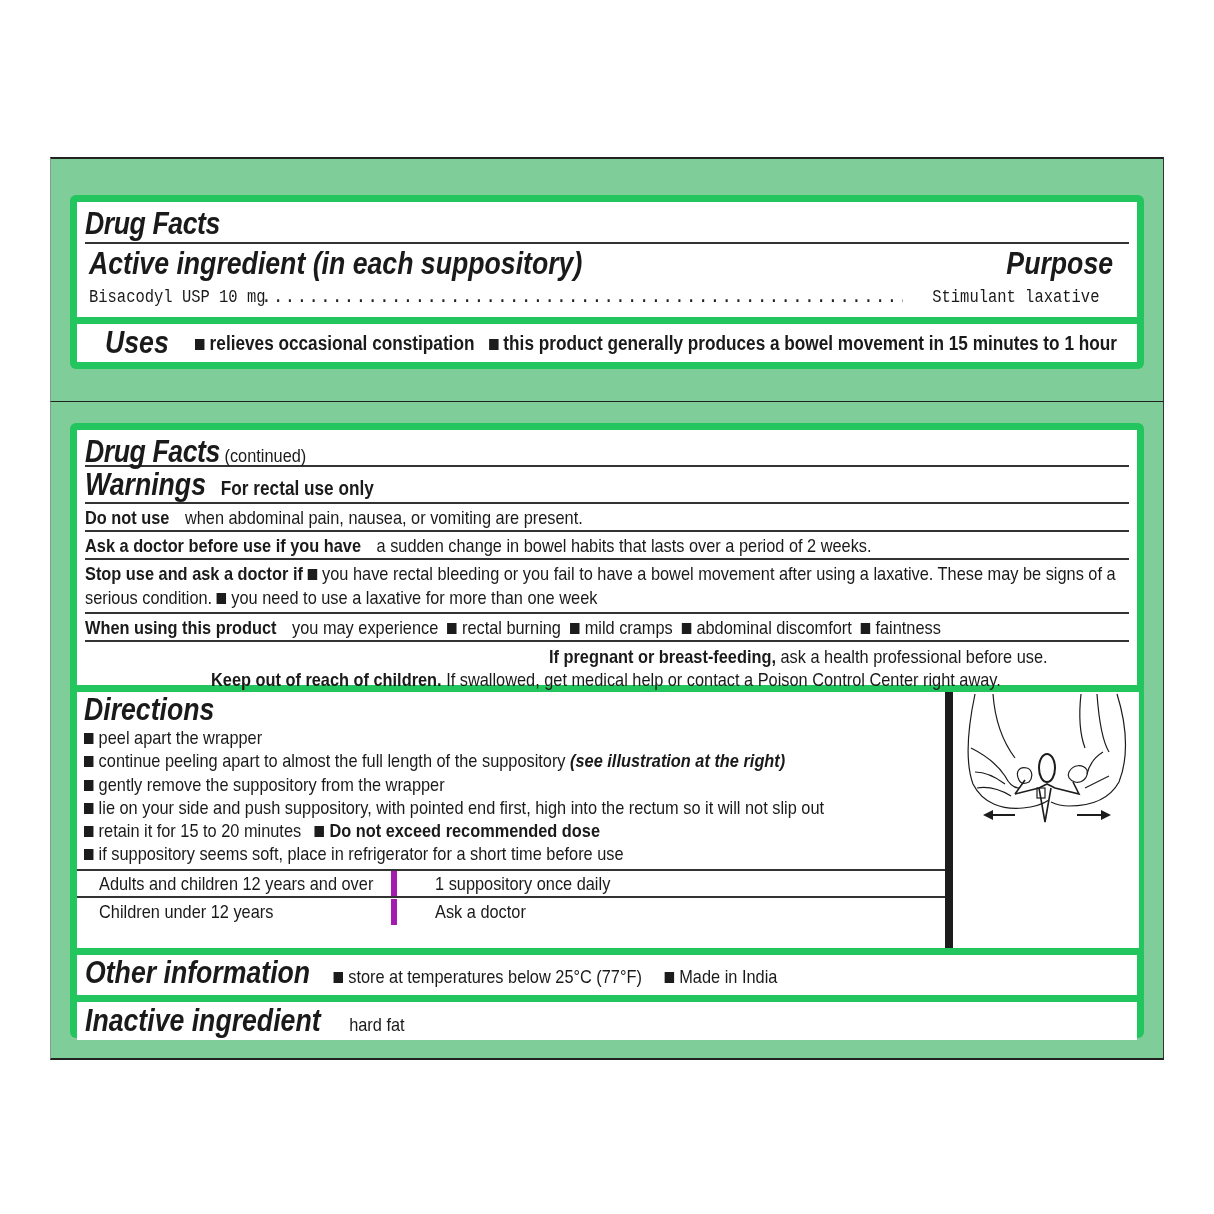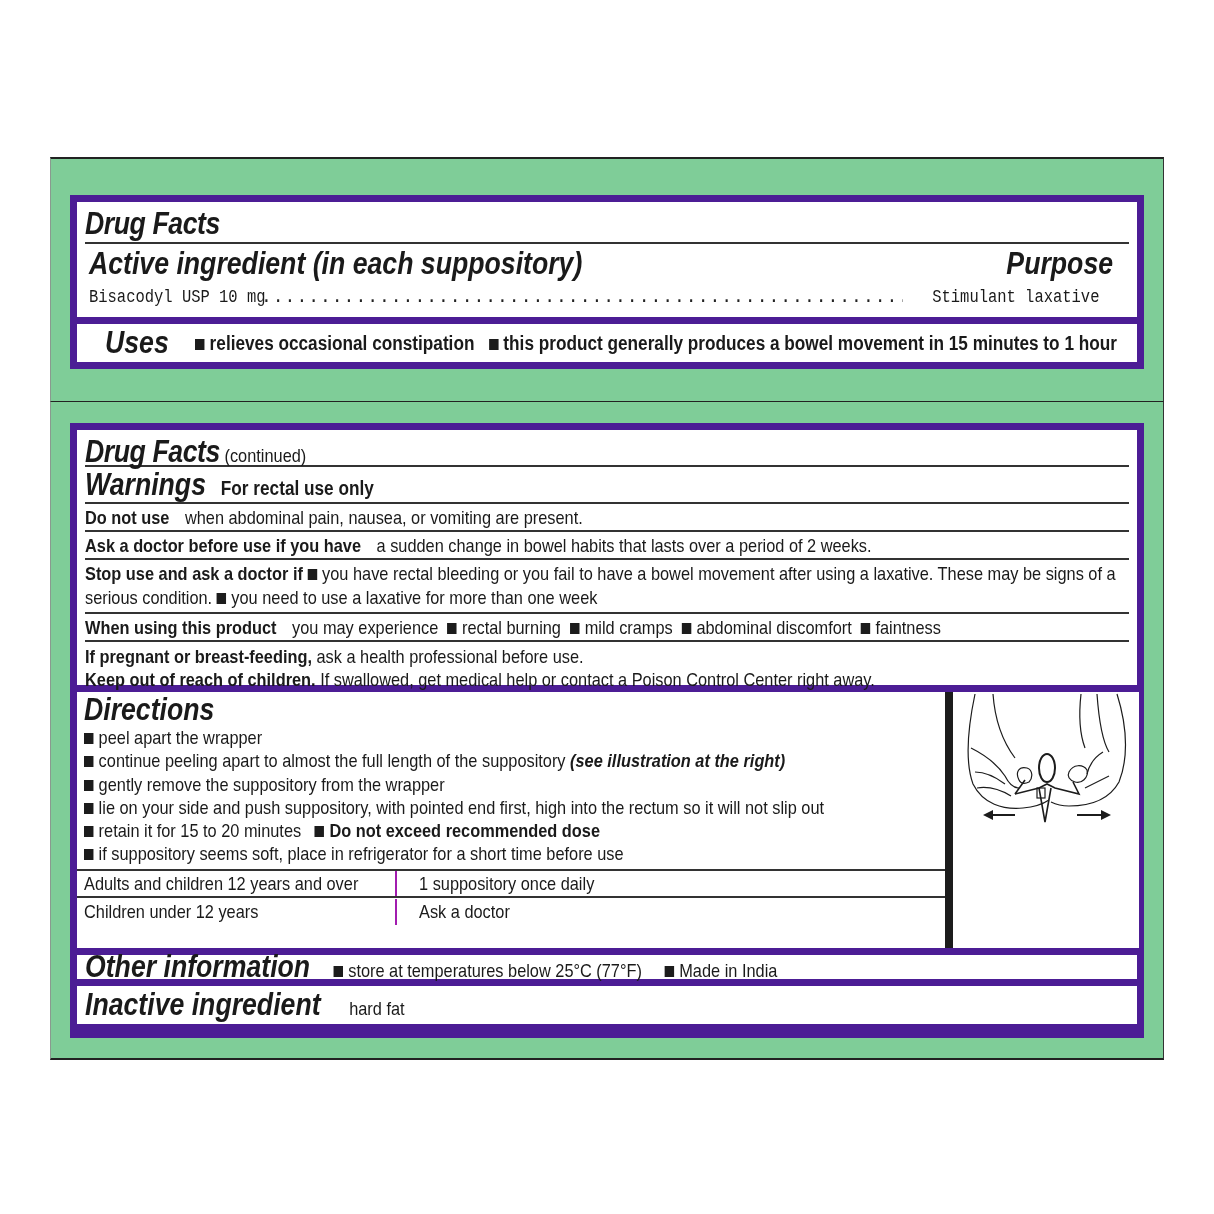--- a/index.html
+++ b/index.html
@@ -9,42 +9,42 @@
     .green-panel {
       position: absolute; left: 50px; width: 1114px;
       background: #7fcd98;
       border-left: 1px solid #8a9a8f; border-right: 1.5px solid #333;
     }
     #panel-top { top: 157px; height: 245px; border-top: 2px solid #222; border-bottom: 1px solid #222; }
     #panel-bottom { top: 401px; height: 659px; border-top: 1px solid #222; border-bottom: 2px solid #222; }
 
     .df-box {
       position: absolute; left: 19px; width: 1074px;
-      background: #4c1d95; padding: 7px;
+      background: #22c55e; padding: 7px; border-radius: 6px;
     }
     .inner { background: #fff; }
     .sq { display: inline-block; width: 11px; height: 11px; background: #1c1c1c; margin: 0 6px 0 0; vertical-align: 0px; }
     .cond { display: inline-block; transform: scaleX(0.86); transform-origin: left center; white-space: nowrap; }
 
     
     #top-box { top: 36px; height: 174px; }
     #top-box .inner.a { height: 115px; padding: 0 8px 0 8px; position: relative; }
     #top-box .title { font-weight: bold; font-style: italic; font-size: 31px; letter-spacing: -0.5px; padding-top: 2px; height: 42px; border-bottom: 2px solid #333; line-height: 40px; }
     #top-box .active-row { display: flex; justify-content: space-between; align-items: flex-end; height: 40px; line-height: 40px; padding: 0 16px 0 4px; }
     #top-box .active-row .h { font-weight: bold; font-style: italic; font-size: 31px; }
     #top-box .ing-row { display: flex; align-items: baseline; font-size: 18px; line-height: 26px; padding: 0 30px 0 4px; font-family: Liberation Mono, monospace; }
     #top-box .dots { flex: 1; overflow: hidden; white-space: nowrap; letter-spacing: 1px; margin: 0 2px; color: #222; }
     #top-box .inner.b { margin-top: 7px; height: 38px; display: flex; align-items: center; padding: 0 10px 0 28px; font-size: 20px; }
     #top-box .uses-h { font-weight: bold; font-style: italic; font-size: 31px; margin-right: 16px; }
 
     
     #bottom-box { top: 21px; height: 615px; }
     .w-inner { height: 255px; padding: 0 8px 0 8px; font-size: 19px; }
     .row { border-bottom: 2px solid #333; }
-    .row:last-child { border-bottom: none; }
+    .row:last-child { border-bottom: none; text-align: right; }
     .df-cont { height: 37px; line-height: 44px; }
     .df-cont .big { font-weight: bold; font-style: italic; font-size: 31px; letter-spacing: -0.5px; }
     .df-cont .small { font-size: 19px; }
     .warn-head { height: 37px; line-height: 36px; }
     .warn-head .big { font-weight: bold; font-style: italic; font-size: 31px; margin-right: 12px; }
     .warn-head .b { font-weight: bold; font-size: 20px; }
     .line1 { height: 28px; line-height: 27px; white-space: nowrap; }
     .b { font-weight: bold; }
     .gap { display: inline-block; width: 18px; }
     .stop { line-height: 24px; padding: 2px 0; height: 54px; }
@@ -52,24 +52,24 @@
 
     .dir-wrap { margin-top: 7px; display: flex; height: 256px; background: #1c1c1c; }
     .dir-left { width: 1038px; background: #fff; }
     .dir-right { width: 186px; margin-left: 8px; background: #fff; position: relative; }
     .dir-text { padding: 0 0 0 7px; font-size: 19px; }
     .dir-h { font-weight: bold; font-style: italic; font-size: 31px; height: 34px; line-height: 36px; }
     .dir-li { height: 23.3px; line-height: 23px; white-space: nowrap; }
     .dir-table { margin-top: 3px; border-top: 2px solid #333; font-size: 19px; }
     .dir-table .tr { display: flex; height: 27px; line-height: 26px; border-bottom: 2px solid #333; }
     .dir-table .tr:last-child { border-bottom: none; align-items: flex-end; }
-    .dir-table .td1 { width: 320px; padding-left: 7px; border-right: 2px solid #a21caf; }
-    .dir-table .td2 { padding-left: 22px; }
-
-    .other-row { margin-top: 7px; height: 24px; background: #fff; display: flex; align-items: center; padding: 0 8px; font-size: 19px; }
+    .dir-table .td1 { width: 320px; padding-left: 22px; border-right: 6px solid #a21caf; }
+    .dir-table .td2 { padding-left: 38px; }
+
+    .other-row { margin-top: 7px; height: 40px; background: #fff; display: flex; align-items: flex-start; padding: 0 8px; font-size: 19px; }
     .other-row .big { font-weight: bold; font-style: italic; font-size: 31px; margin-right: 22px; }
     .inactive-row { margin-top: 7px; height: 38px; background: #fff; display: flex; align-items: center; padding: 0 8px; font-size: 19px; }
     .inactive-row .big { font-weight: bold; font-style: italic; font-size: 31px; margin-right: 28px; }
   </style>
 </head>
 <body>
 
 <div class="green-panel" id="panel-top">
   <div class="df-box" id="top-box">
     <div class="inner a">

